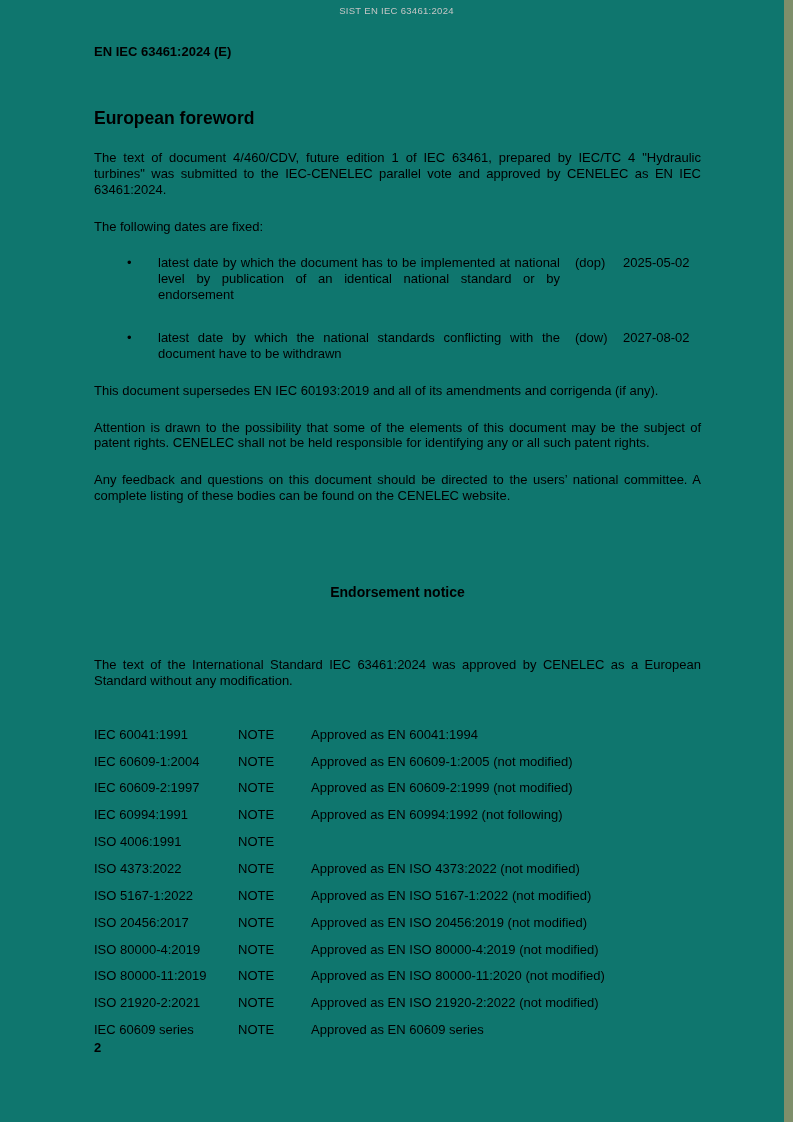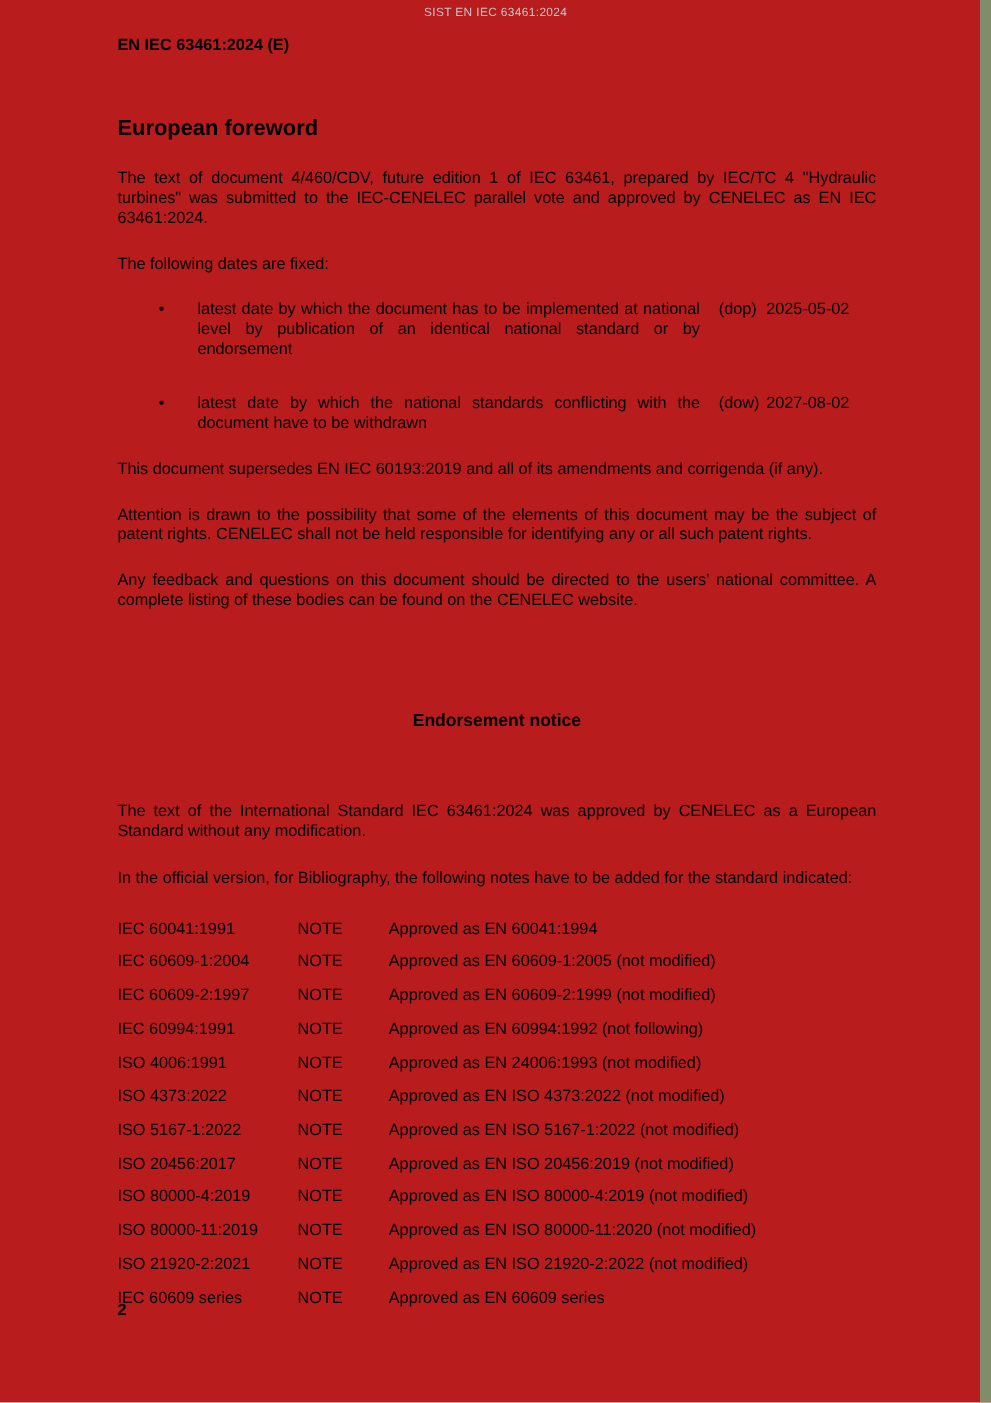--- a/index.html
+++ b/index.html
@@ -1,20 +1,20 @@
 <!DOCTYPE html>
 <html><head>
 <meta charset="utf-8">
 <style>
   html, body { margin: 0; padding: 0; background: #ffffff; }
   .page {
     position: relative;
     width: 793px;
     height: 1122px;
-    background: #b91c1c;
+    background: #0f766e;
     font-family: "Liberation Sans", sans-serif;
     font-size: 13px;
     color: #000000;
     overflow: hidden;
   }
   .edge-bar {
     position: absolute;
     top: 0; right: 0;
     width: 9px; height: 100%;
     background: #7e8e6a;
@@ -24,21 +24,21 @@
     top: 5px; left: 0;
     width: 100%;
     text-align: center;
     font-size: 9.5px;
     color: #c6c6c6;
     letter-spacing: 0.3px;
   }
   .content {
     position: absolute;
     left: 94px;
-    top: 28px;
+    top: 44px;
     width: 607px;
   }
   .doc-ref {
     font-weight: bold;
     font-size: 13px;
   }
   h1.foreword-title {
     font-size: 17.5px;
     font-weight: bold;
     margin: 49px 0 16px 0;
@@ -65,32 +65,32 @@
     width: 402px;
     flex: 0 0 auto;
     text-align: justify;
   }
   .date-abbr {
     margin-left: 15px;
     width: 38px;
     flex: 0 0 auto;
   }
   .date-value {
-    margin-left: 0;
+    margin-left: 10px;
     white-space: nowrap;
   }
   h2.endorsement-title {
     font-size: 14px;
     font-weight: bold;
     text-align: center;
     margin: 80px 0 0 0;
   }
   p.endorsement-first { margin-top: 57px; }
   .notes {
-    margin-top: 25px;
+    margin-top: 38px;
   }
   .note-row {
     display: flex;
     align-items: flex-start;
     line-height: 1.22;
     margin-bottom: 11px;
   }
   .note-std { width: 144px; flex: 0 0 auto; }
   .note-label { width: 73px; flex: 0 0 auto; }
   .note-text { flex: 1 1 auto; }
@@ -138,21 +138,20 @@
     <p class="body-para">This document supersedes EN IEC 60193:2019 and all of its amendments and corrigenda (if any).</p>
 
     <p class="body-para">Attention is drawn to the possibility that some of the elements of this document may be the subject of patent rights. CENELEC shall not be held responsible for identifying any or all such patent rights.</p>
 
     <p class="body-para">Any feedback and questions on this document should be directed to the users’ national committee. A complete listing of these bodies can be found on the CENELEC website.</p>
 
     <h2 class="endorsement-title">Endorsement notice</h2>
 
     <p class="body-para endorsement-first">The text of the International Standard IEC 63461:2024 was approved by CENELEC as a European Standard without any modification.</p>
 
-    <p class="body-para">In the official version, for Bibliography, the following notes have to be added for the standard indicated:</p>
 
     <div class="notes">
       <div class="note-row">
         <span class="note-std">IEC 60041:1991</span>
         <span class="note-label">NOTE</span>
         <span class="note-text">Approved as EN 60041:1994</span>
       </div>
       <div class="note-row">
         <span class="note-std">IEC 60609-1:2004</span>
         <span class="note-label">NOTE</span>
@@ -164,21 +163,20 @@
         <span class="note-text">Approved as EN 60609-2:1999 (not modified)</span>
       </div>
       <div class="note-row">
         <span class="note-std">IEC 60994:1991</span>
         <span class="note-label">NOTE</span>
         <span class="note-text">Approved as EN 60994:1992 (not following)</span>
       </div>
       <div class="note-row">
         <span class="note-std">ISO 4006:1991</span>
         <span class="note-label">NOTE</span>
-        <span class="note-text">Approved as EN 24006:1993 (not modified)</span>
       </div>
       <div class="note-row">
         <span class="note-std">ISO 4373:2022</span>
         <span class="note-label">NOTE</span>
         <span class="note-text">Approved as EN ISO 4373:2022 (not modified)</span>
       </div>
       <div class="note-row">
         <span class="note-std">ISO 5167-1:2022</span>
         <span class="note-label">NOTE</span>
         <span class="note-text">Approved as EN ISO 5167-1:2022 (not modified)</span>

